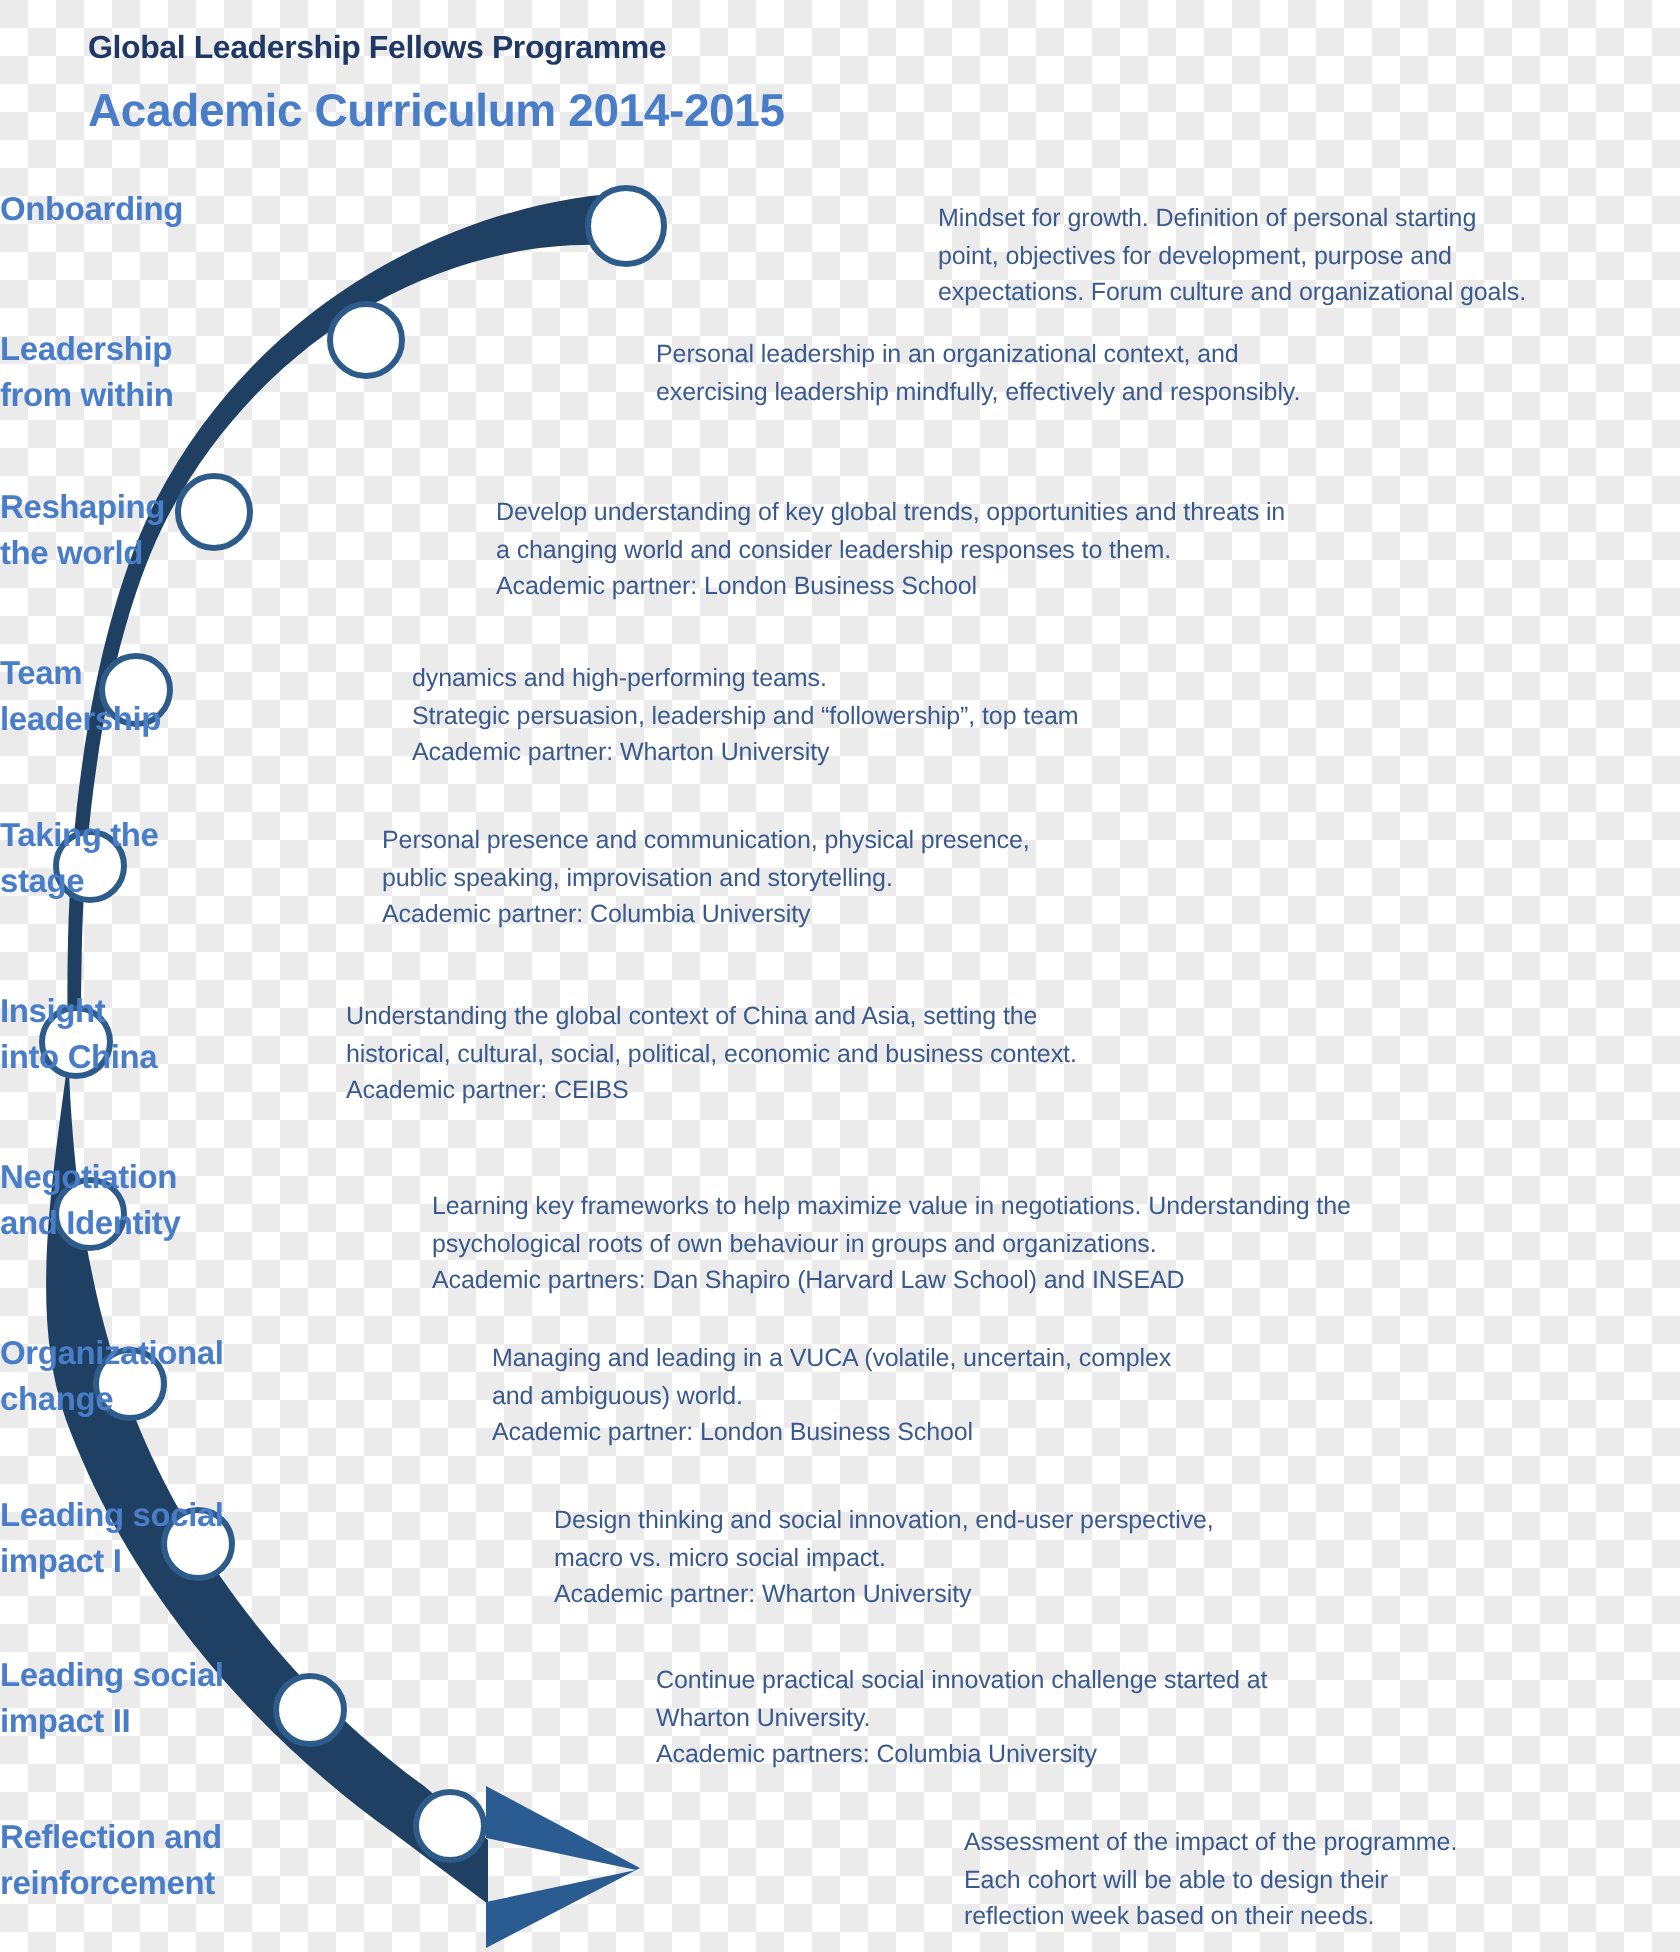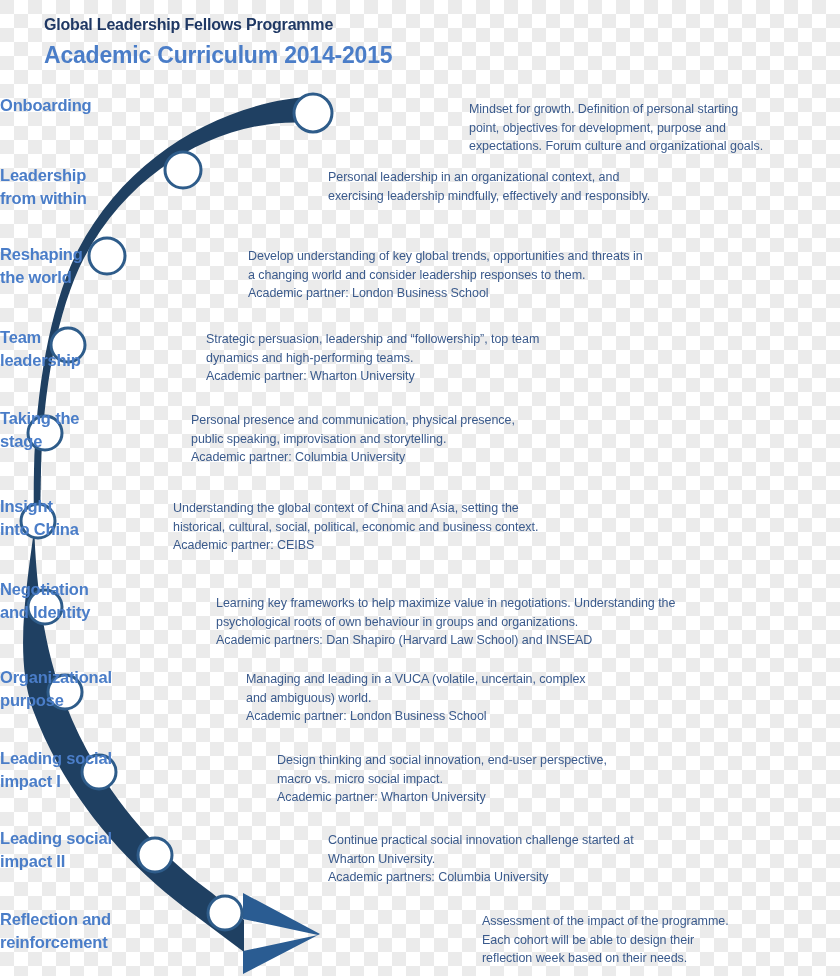--- a/index.html
+++ b/index.html
@@ -152,22 +152,22 @@
           <div>a changing world and consider leadership responses to them.</div>
           <div>Academic partner: London Business School</div>
         </div>
       </div>
       <div class="stage" style="top: 326px; left: 0px;">
         <div class="stage-title" style="position: absolute; left: 0px; width: 196px; color: rgb(74, 125, 200);">
           <div>Team</div>
           <div>leadership</div>
         </div>
         <div class="stage-desc" style="position: absolute; left: 206px; top: 4px; color: rgb(58, 90, 140);">
+          <div>dynamics and high-performing teams.</div>
           <div>Strategic persuasion, leadership and “followership”, top team</div>
-          <div>dynamics and high-performing teams.</div>
           <div>Academic partner: Wharton University</div>
         </div>
       </div>
       <div class="stage" style="top: 407px; left: 0px;">
         <div class="stage-title" style="position: absolute; left: 0px; width: 181px; color: rgb(74, 125, 200);">
           <div>Taking the</div>
           <div>stage</div>
         </div>
         <div class="stage-desc" style="position: absolute; left: 191px; top: 4px; color: rgb(58, 90, 140);">
           <div>Personal presence and communication, physical presence,</div>
@@ -193,21 +193,21 @@
         </div>
         <div class="stage-desc" style="position: absolute; left: 216px; top: 4px; color: rgb(58, 90, 140); margin-top: 12px;">
           <div>Learning key frameworks to help maximize value in negotiations. Understanding the</div>
           <div>psychological roots of own behaviour in groups and organizations.</div>
           <div>Academic partners: Dan Shapiro (Harvard Law School) and INSEAD</div>
         </div>
       </div>
       <div class="stage" style="top: 666px; left: 0px;">
         <div class="stage-title" style="position: absolute; left: 0px; width: 230px; color: rgb(74, 125, 200);">
           <div>Organizational</div>
-          <div>purpose</div>
+          <div>change</div>
         </div>
         <div class="stage-desc" style="position: absolute; left: 246px; top: 4px; color: rgb(58, 90, 140);">
           <div>Managing and leading in a VUCA (volatile, uncertain, complex</div>
           <div>and ambiguous) world.</div>
           <div>Academic partner: London Business School</div>
         </div>
       </div>
       <div class="stage" style="top: 747px; left: 0px;">
         <div class="stage-title" style="position: absolute; left: 0px; width: 266px; color: rgb(74, 125, 200);">
           <div>Leading social</div>

